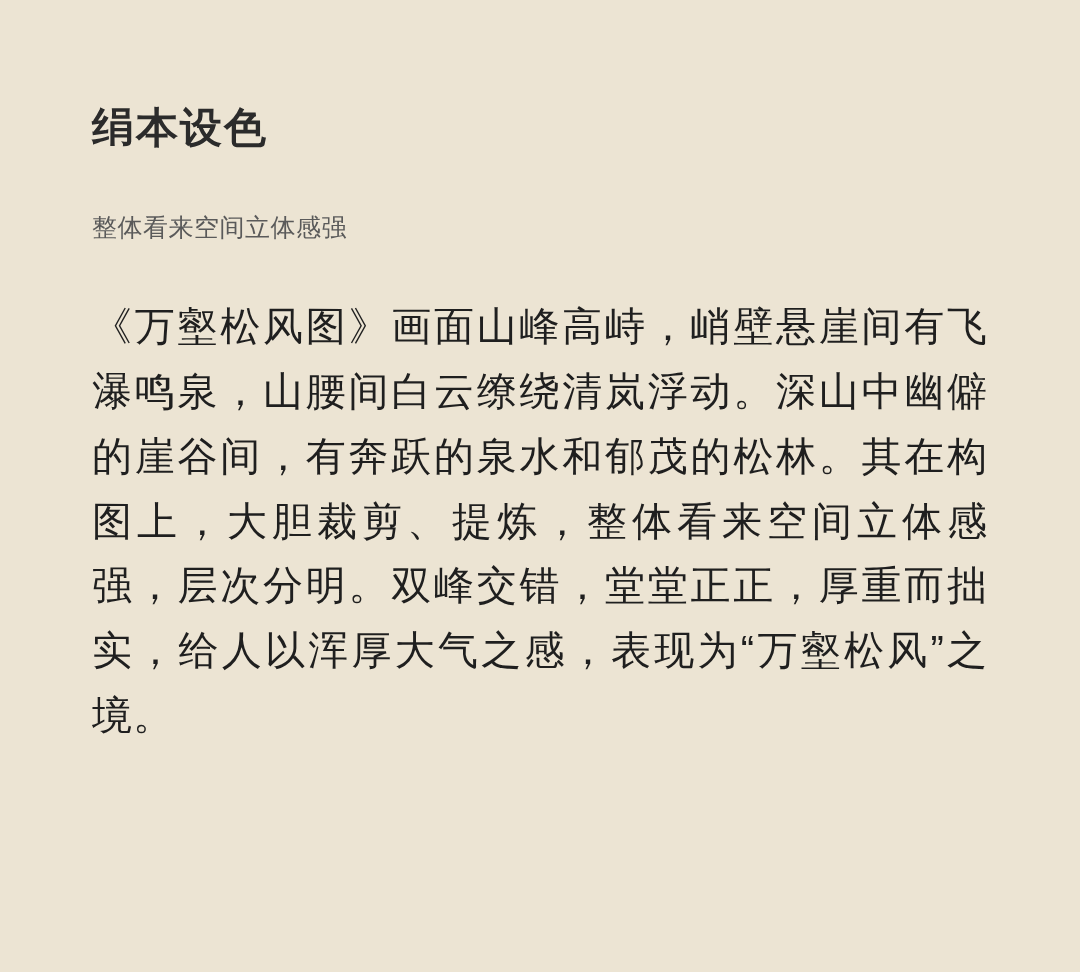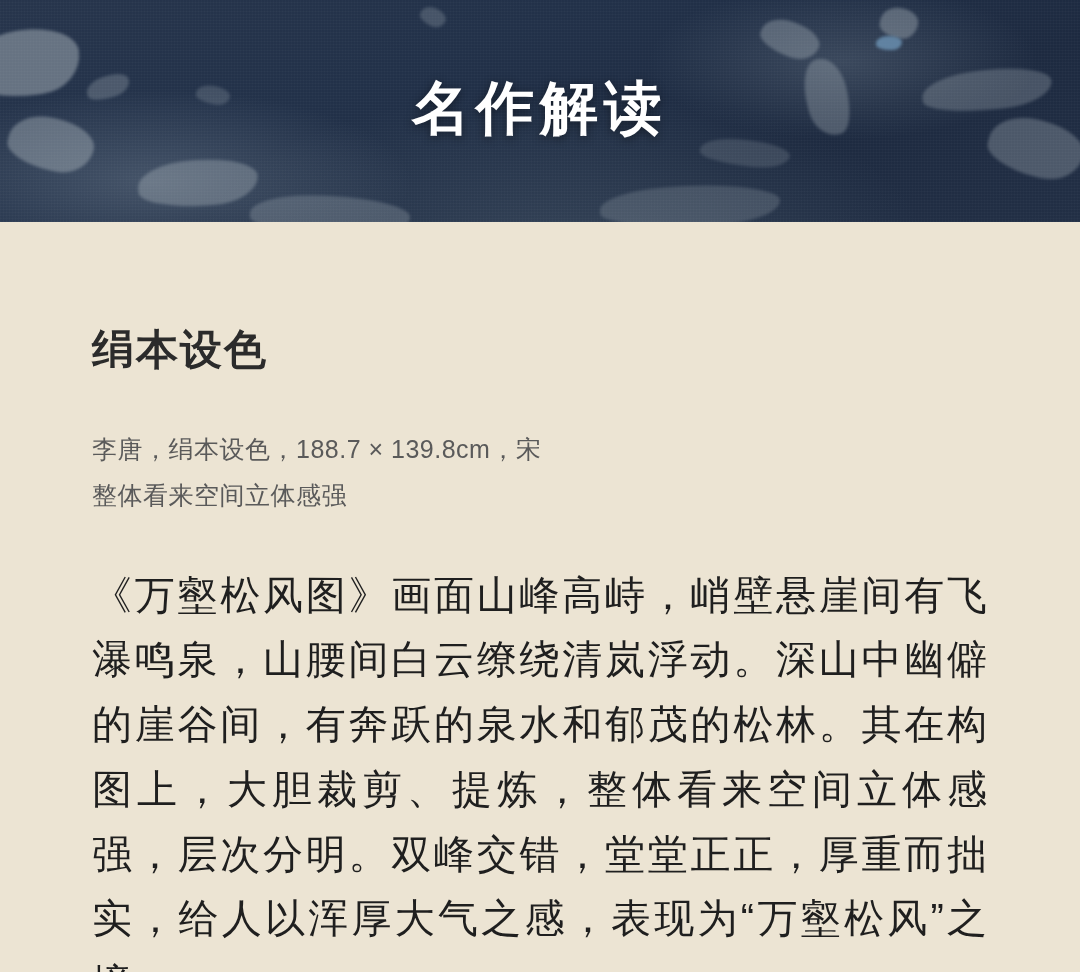--- a/index.html
+++ b/index.html
@@ -106,45 +106,24 @@
     text-align: justify;
     text-justify: inter-ideograph;
     margin: 0;
   }
 </style>
 </head>
 <body>
 
 <div class="page">
 
-  <div class="banner">
-    <div class="noise"></div>
-    <div class="splat s1"></div>
-    <div class="splat s2"></div>
-    <div class="splat s3"></div>
-    <div class="splat s4"></div>
-    <div class="splat s5"></div>
-    <div class="splat s6"></div>
-    <div class="splat s7"></div>
-    <div class="splat s8"></div>
-    <div class="splat s9"></div>
-    <div class="splat s10"></div>
-    <div class="splat s11"></div>
-    <div class="splat s12"></div>
-    <div class="splat s13"></div>
-    <div class="splat s14"></div>
-    <div class="splat s15"></div>
-
-    <div class="banner-title">名作解读</div>
-  </div>
 
   <div class="content">
     <h1 class="work-title">绢本设色</h1>
 
     <div class="meta">
-      <div>李唐，绢本设色，188.7 × 139.8cm，宋</div>
       <div>整体看来空间立体感强</div>
     </div>
 
     <p class="body-text">《万壑松风图》画面山峰高峙，峭壁悬崖间有飞瀑鸣泉，山腰间白云缭绕清岚浮动。深山中幽僻的崖谷间，有奔跃的泉水和郁茂的松林。其在构图上，大胆裁剪、提炼，整体看来空间立体感强，层次分明。双峰交错，堂堂正正，厚重而拙实，给人以浑厚大气之感，表现为“万壑松风”之境。</p>
   </div>
 
 </div>
 
 </body></html>

